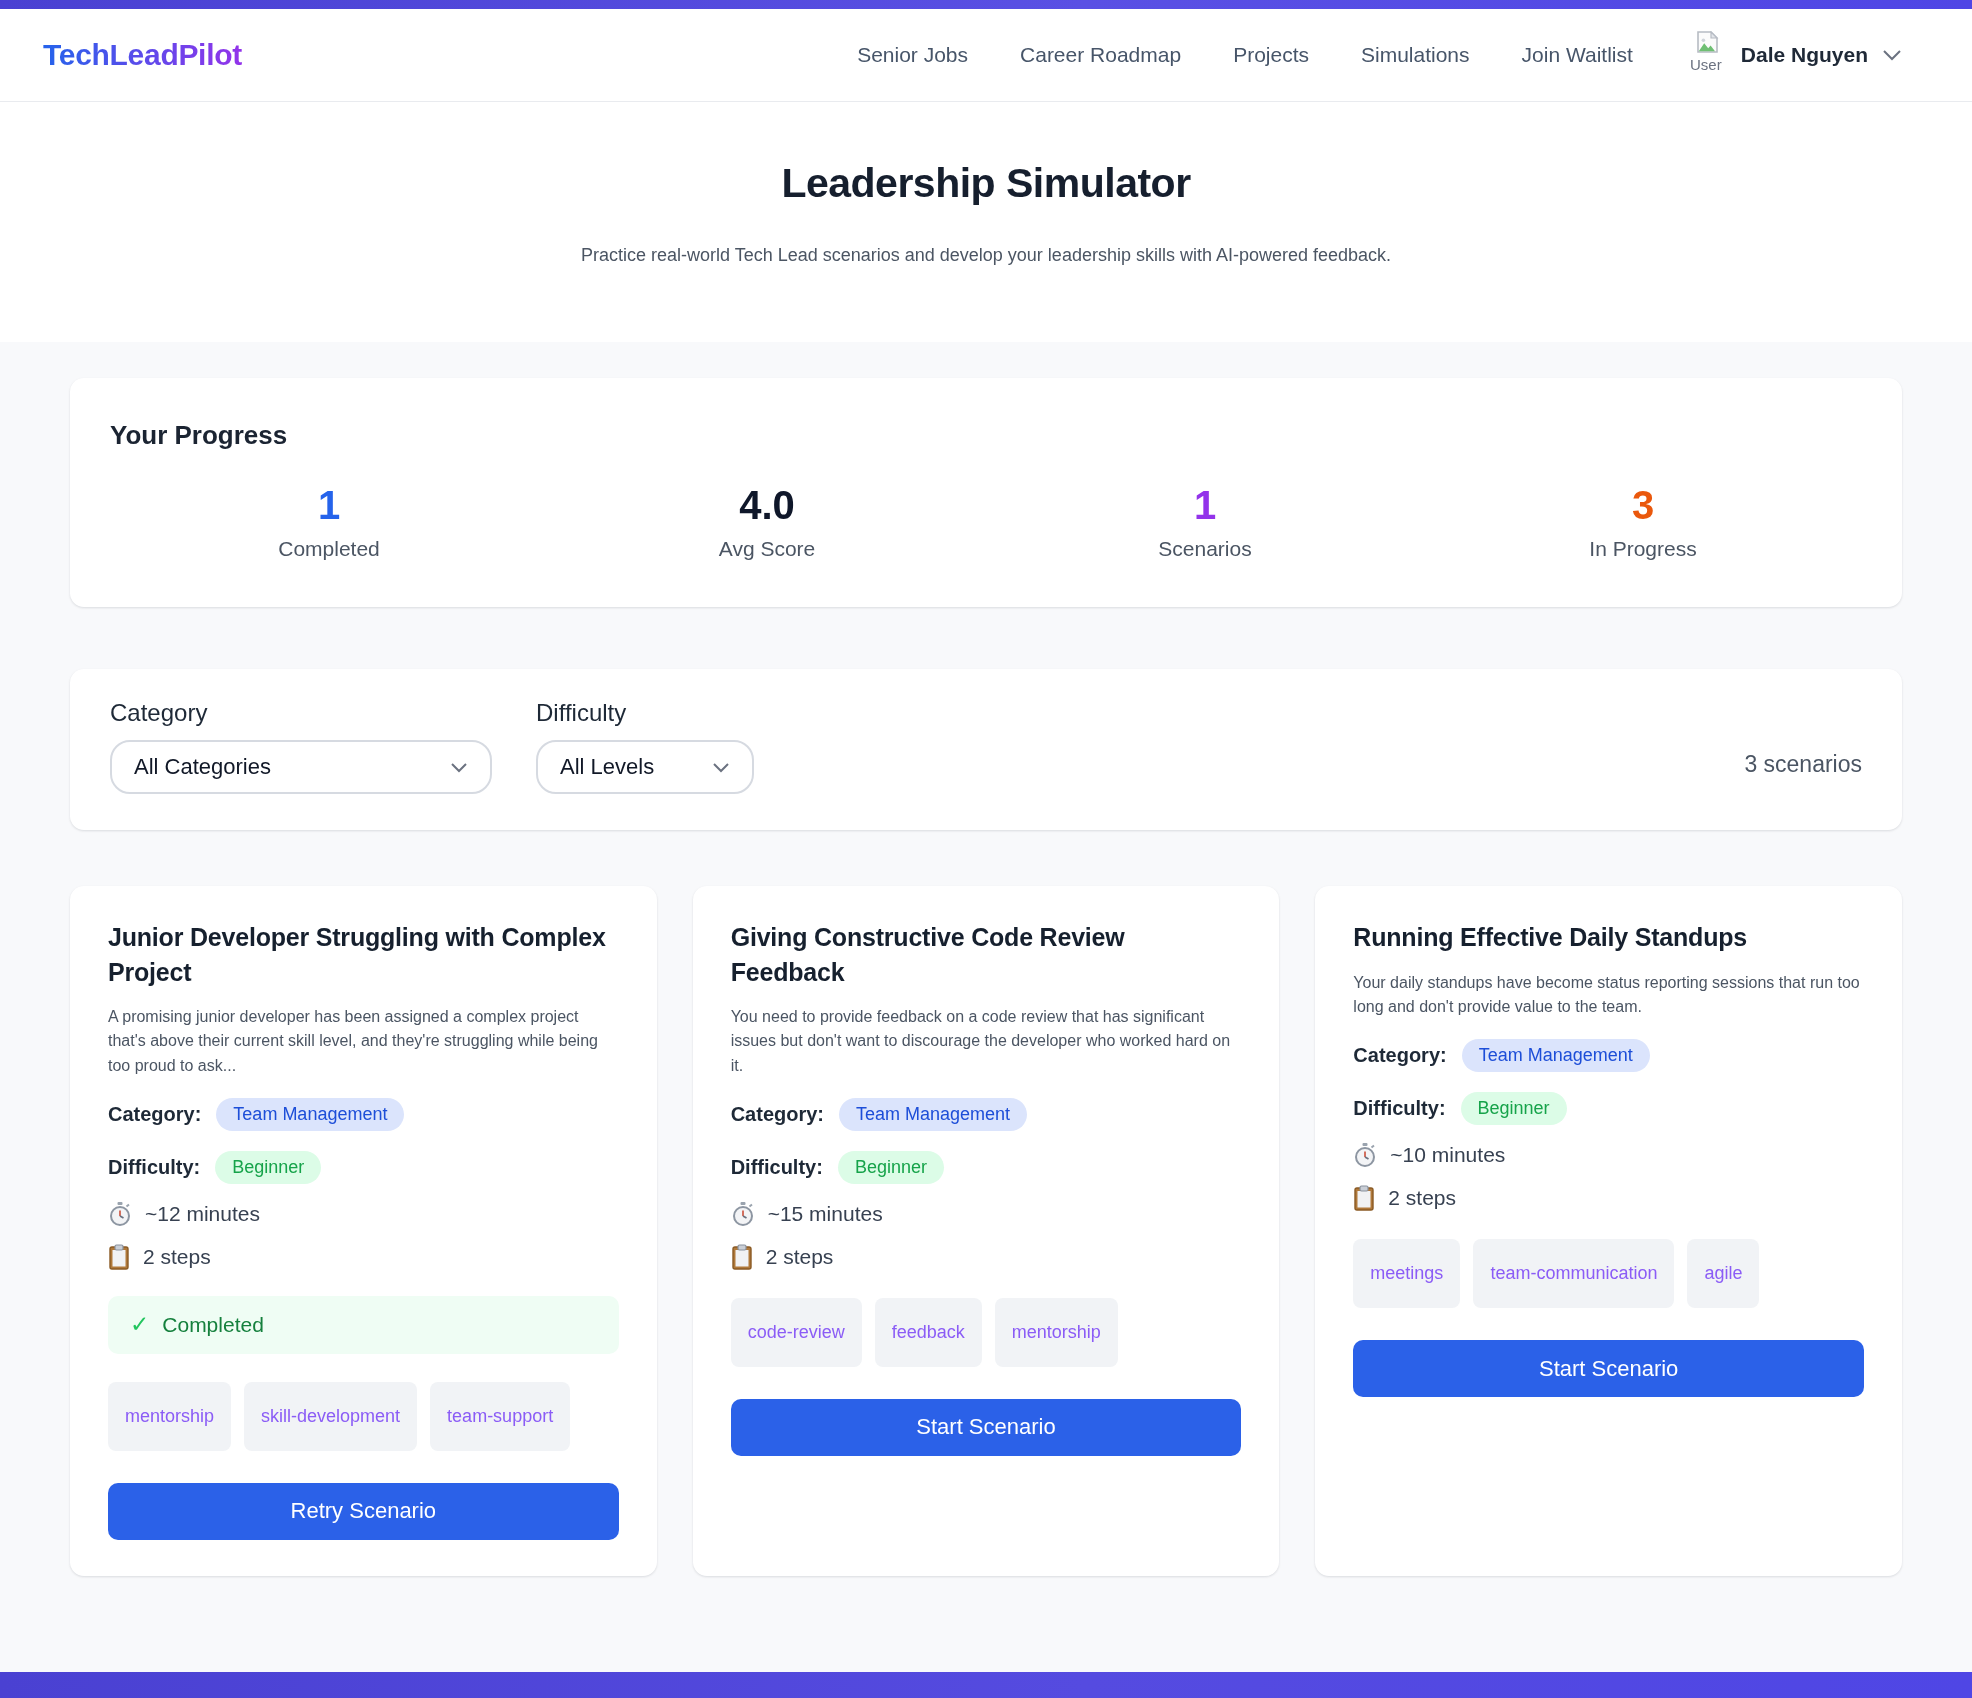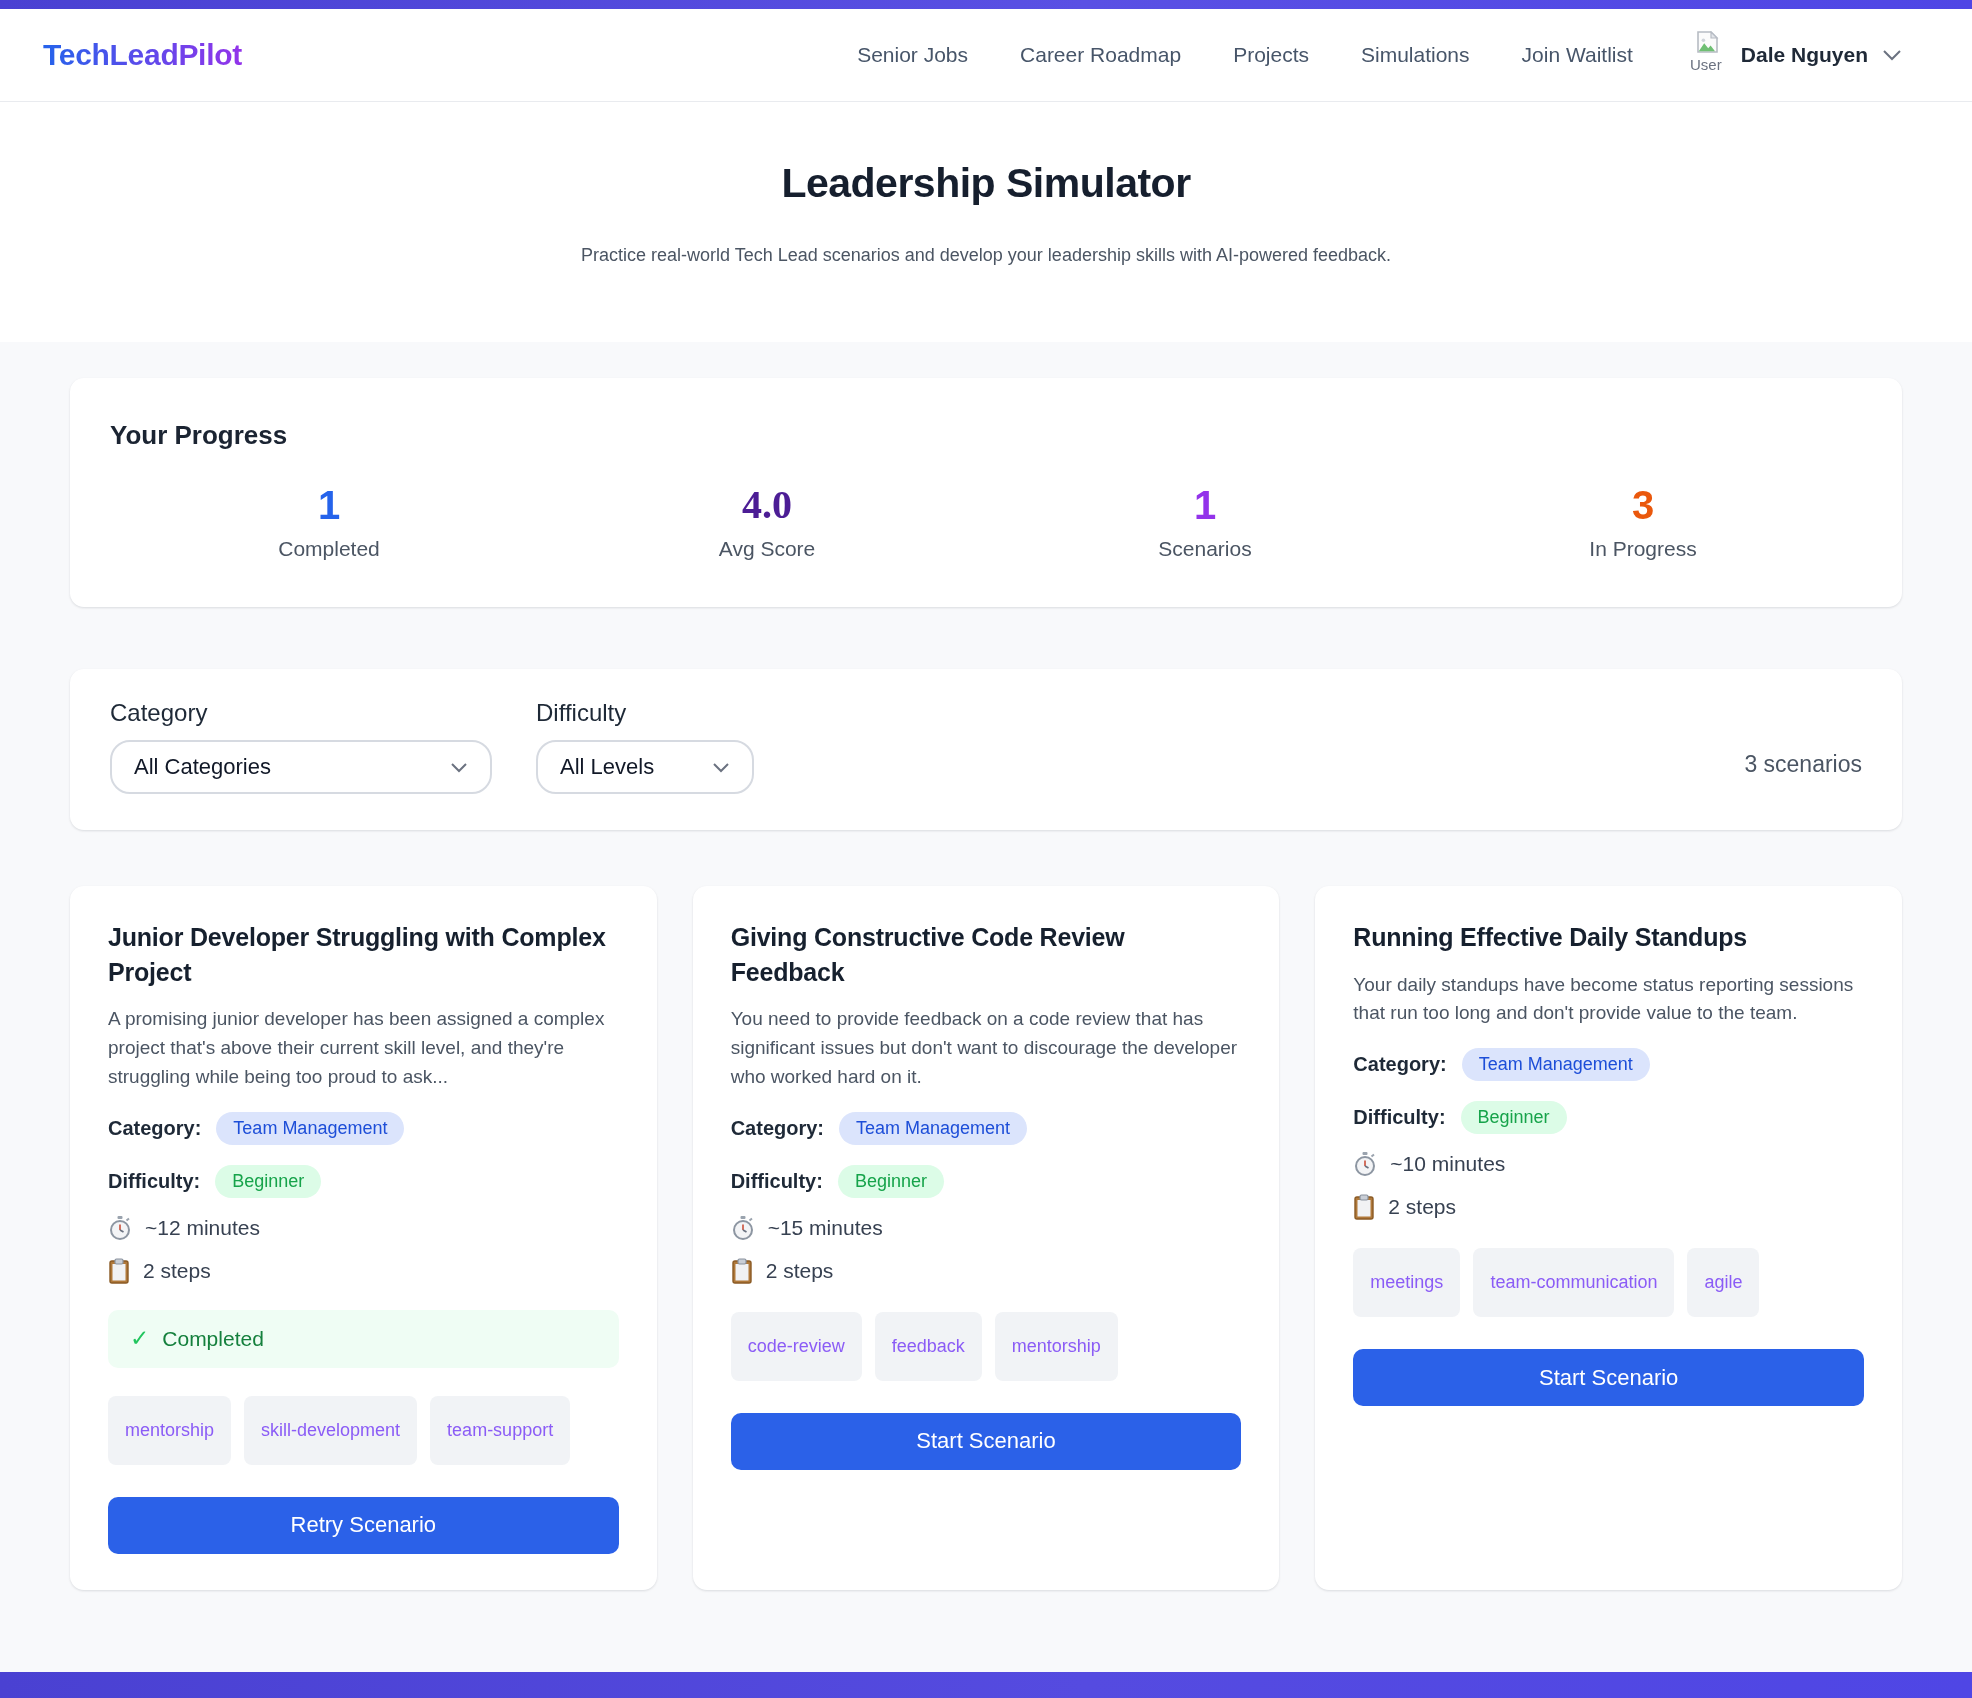--- a/index.html
+++ b/index.html
@@ -50,21 +50,21 @@
             display:flex; align-items:center; justify-content:space-between;
             padding:0 22px; font-size:22px; color:#111827; cursor:pointer; }
   .select-cat { width:382px; }
   .select-dif { width:218px; }
   .count { margin-left:auto; margin-bottom:16px; font-size:23px; color:#4b5563; }
 
   
   .cards { margin-top:56px; display:grid; grid-template-columns:repeat(3,1fr); gap:36px; align-items:stretch; }
   .scenario { padding:34px 38px 36px; display:flex; flex-direction:column; align-items:flex-start; }
   .sc-title { font-size:25px; font-weight:700; color:#16202e; line-height:1.38; letter-spacing:-.2px; }
-  .sc-desc { margin-top:16px; font-size:19px; line-height:1.52; color:#4b5563; }
+  .sc-desc { margin-top:16px; font-size:16px; line-height:1.52; color:#4b5563; }
   .meta-row { display:flex; align-items:center; gap:15px; margin-top:20px; }
   .meta-label { font-size:20px; font-weight:600; color:#1e2937; }
   .pill { font-size:18px; font-weight:500; padding:6px 17px; border-radius:999px; white-space:nowrap; }
   .pill-cat { background:#dbe4fc; color:#1d4ed8; }
   .pill-dif { background:#dcfce7; color:#16a34a; }
   .icon-row { display:flex; align-items:center; gap:13px; margin-top:17px; font-size:21px; color:#374151; }
   .icon-row svg { flex:0 0 auto; }
   .completed { margin-top:26px; width:100%; background:#effdf4; border-radius:10px;
                padding:17px 22px; display:flex; align-items:center; gap:13px;
                font-size:21px; color:#15803d; }
@@ -117,21 +117,21 @@
   <div class="content">
 
     <div class="card-surface progress">
       <h2>Your Progress</h2>
       <div class="stats">
         <div class="stat">
           <div class="num" style="color: rgb(37, 99, 235);">1</div>
           <div class="lbl">Completed</div>
         </div>
         <div class="stat">
-          <div class="num" style="color: #4c1d95; font-family: Liberation Serif, serif;">4.0</div>
+          <div class="num" style="color: #0f172a;">4.0</div>
           <div class="lbl">Avg Score</div>
         </div>
         <div class="stat">
           <div class="num" style="color: rgb(147, 51, 234);">1</div>
           <div class="lbl">Scenarios</div>
         </div>
         <div class="stat">
           <div class="num" style="color: rgb(234, 88, 12);">3</div>
           <div class="lbl">In Progress</div>
         </div>

